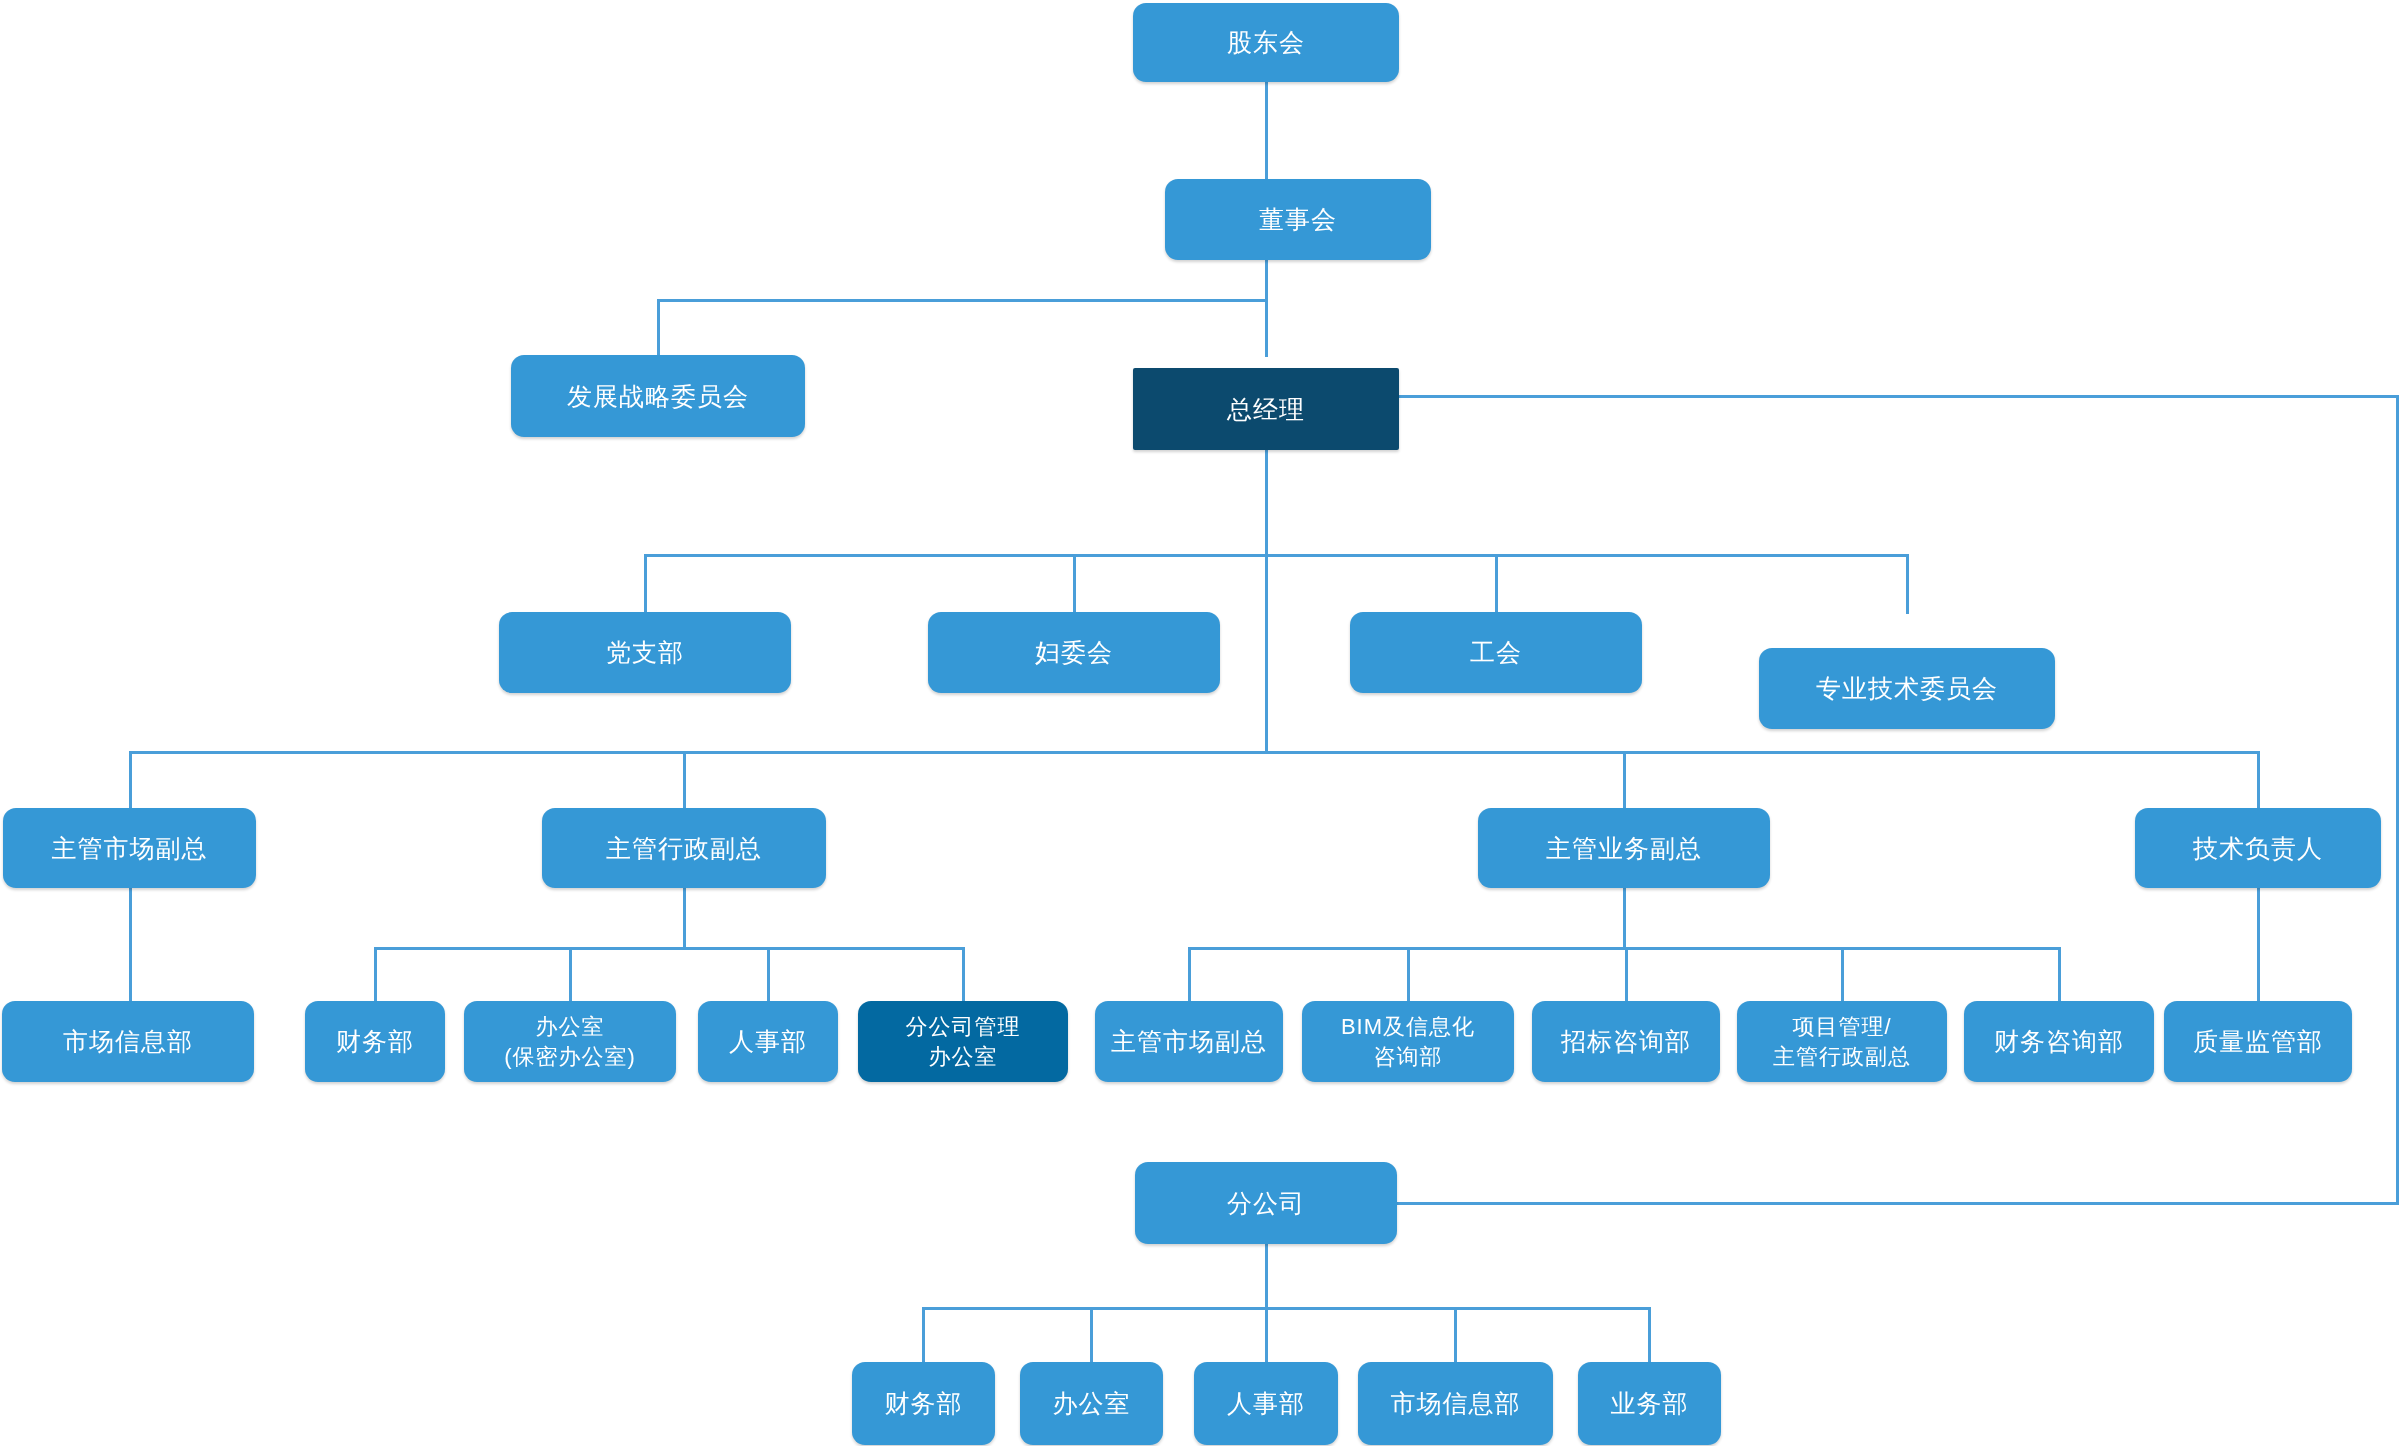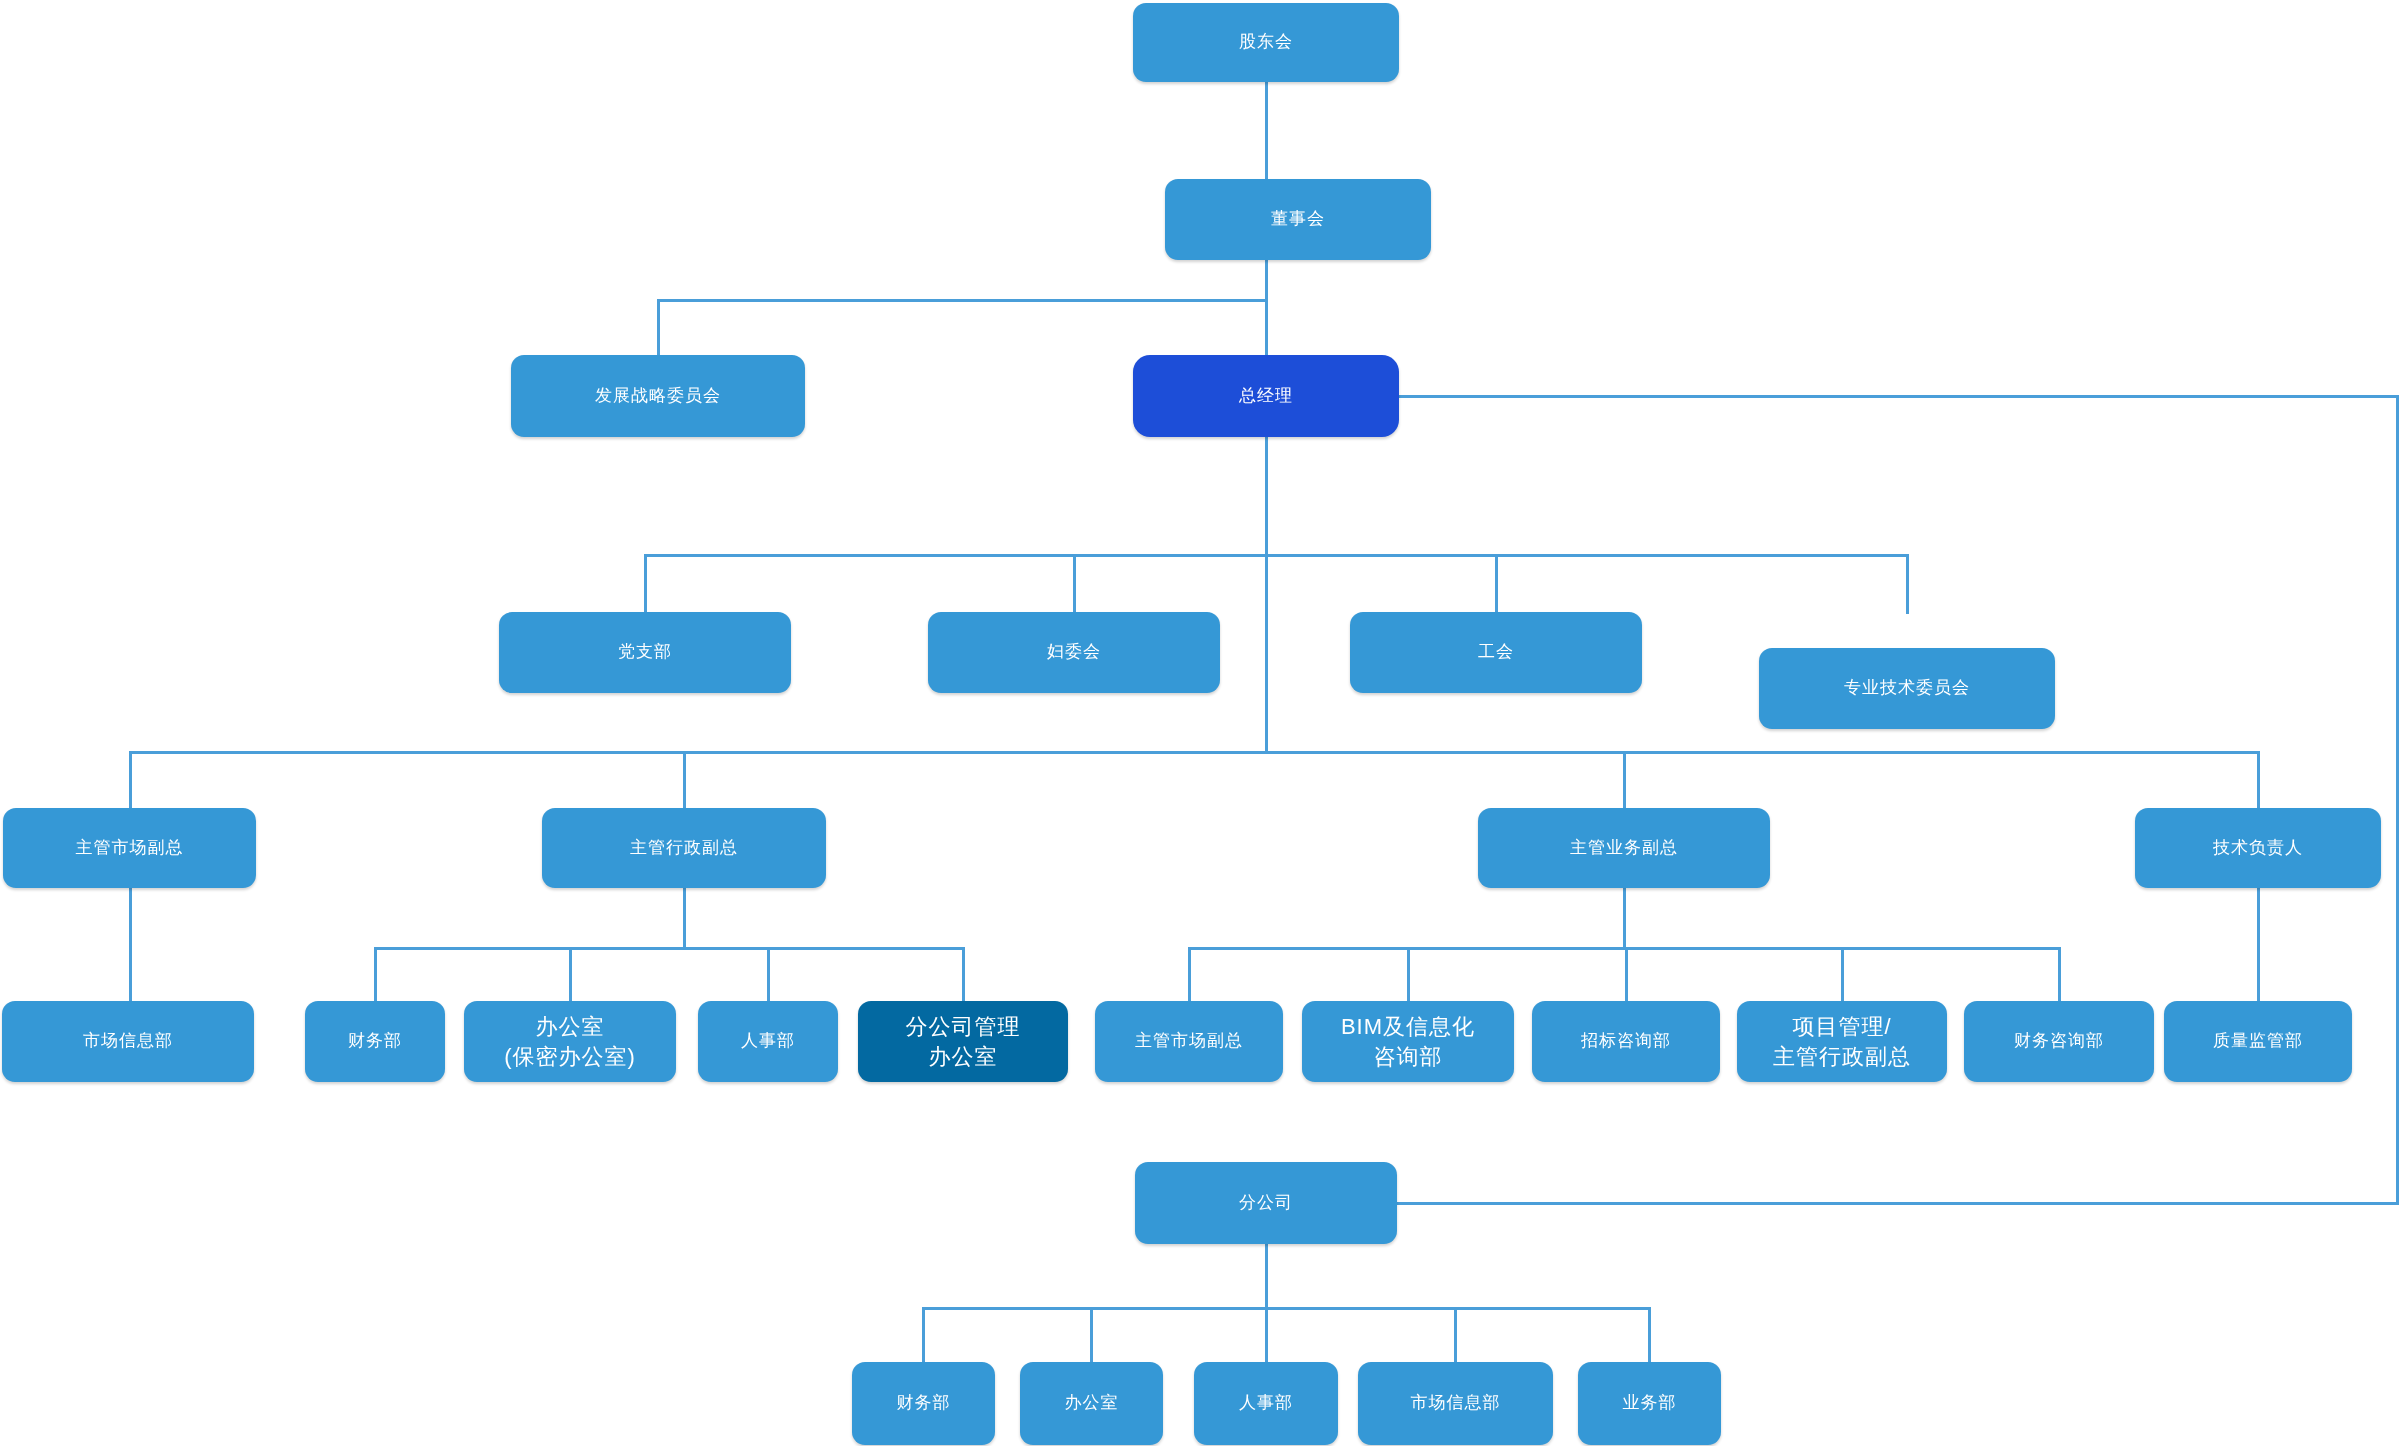--- a/index.html
+++ b/index.html
@@ -18,21 +18,21 @@
   .node {
     position: absolute;
     box-sizing: border-box;
     display: flex;
     align-items: center;
     justify-content: center;
     text-align: center;
     color: #ffffff;
     background: #3598d6;
     border-radius: 13px;
-    font-size: 17px;
+    font-size: 25px;
     line-height: 1.3;
     white-space: pre-line;
     box-shadow: 0 2px 3px rgba(0,0,0,0.18);
     letter-spacing: 1px;
   }
   .node.small {
     font-size: 22px;
     line-height: 1.35;
   }
   .seg {
@@ -80,21 +80,21 @@
     <div class="seg" style="background: rgb(74, 158, 217); left: 1264.5px; top: 1242.5px; width: 3px; height: 67px;"></div>
     <div class="seg" style="background: rgb(74, 158, 217); left: 921.5px; top: 1306.5px; width: 729px; height: 3px;"></div>
     <div class="seg" style="background: rgb(74, 158, 217); left: 921.5px; top: 1306.5px; width: 3px; height: 57px;"></div>
     <div class="seg" style="background: rgb(74, 158, 217); left: 1089.5px; top: 1306.5px; width: 3px; height: 57px;"></div>
     <div class="seg" style="background: rgb(74, 158, 217); left: 1264.5px; top: 1306.5px; width: 3px; height: 57px;"></div>
     <div class="seg" style="background: rgb(74, 158, 217); left: 1453.5px; top: 1306.5px; width: 3px; height: 57px;"></div>
     <div class="seg" style="background: rgb(74, 158, 217); left: 1647.5px; top: 1306.5px; width: 3px; height: 57px;"></div>
     <div class="node" style="left: 1133px; top: 3px; width: 266px; height: 79px; background: rgb(53, 152, 214); color: rgb(255, 255, 255); border-radius: 13px;">股东会</div>
     <div class="node" style="left: 1133px; top: 179px; width: 266px; height: 81px; background: rgb(53, 152, 214); color: rgb(255, 255, 255); border-radius: 13px; margin-left: 32px;">董事会</div>
     <div class="node" style="left: 511px; top: 355px; width: 294px; height: 82px; background: rgb(53, 152, 214); color: rgb(255, 255, 255); border-radius: 13px;">发展战略委员会</div>
-    <div class="node" style="left: 1133px; top: 355px; width: 266px; height: 82px; background: #1d4ed8; color: rgb(255, 255, 255); border-radius: 17px;">总经理</div>
+    <div class="node" style="left: 1133px; top: 368px; width: 266px; height: 82px; background: #0c4a6e; color: rgb(255, 255, 255); border-radius: 2px;">总经理</div>
     <div class="node" style="left: 499px; top: 612px; width: 292px; height: 81px; background: rgb(53, 152, 214); color: rgb(255, 255, 255); border-radius: 13px;">党支部</div>
     <div class="node" style="left: 928px; top: 612px; width: 292px; height: 81px; background: rgb(53, 152, 214); color: rgb(255, 255, 255); border-radius: 13px;">妇委会</div>
     <div class="node" style="left: 1350px; top: 612px; width: 292px; height: 81px; background: rgb(53, 152, 214); color: rgb(255, 255, 255); border-radius: 13px;">工会</div>
     <div class="node" style="left: 1759px; top: 612px; width: 296px; height: 81px; background: rgb(53, 152, 214); color: rgb(255, 255, 255); border-radius: 13px; margin-top: 36px;">专业技术委员会</div>
     <div class="node" style="left: 3px; top: 808px; width: 253px; height: 80px; background: rgb(53, 152, 214); color: rgb(255, 255, 255); border-radius: 13px;">主管市场副总</div>
     <div class="node" style="left: 542px; top: 808px; width: 284px; height: 80px; background: rgb(53, 152, 214); color: rgb(255, 255, 255); border-radius: 13px;">主管行政副总</div>
     <div class="node" style="left: 1478px; top: 808px; width: 292px; height: 80px; background: rgb(53, 152, 214); color: rgb(255, 255, 255); border-radius: 13px; text-align: center;">主管业务副总</div>
     <div class="node" style="left: 2135px; top: 808px; width: 246px; height: 80px; background: rgb(53, 152, 214); color: rgb(255, 255, 255); border-radius: 13px;">技术负责人</div>
     <div class="node" style="left: 2px; top: 1001px; width: 252px; height: 81px; background: rgb(53, 152, 214); color: rgb(255, 255, 255); border-radius: 13px;">市场信息部</div>
     <div class="node" style="left: 305px; top: 1001px; width: 140px; height: 81px; background: rgb(53, 152, 214); color: rgb(255, 255, 255); border-radius: 13px;">财务部</div>

